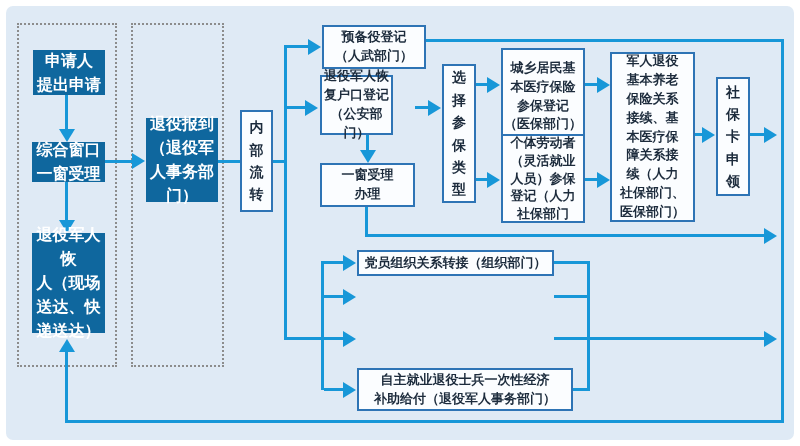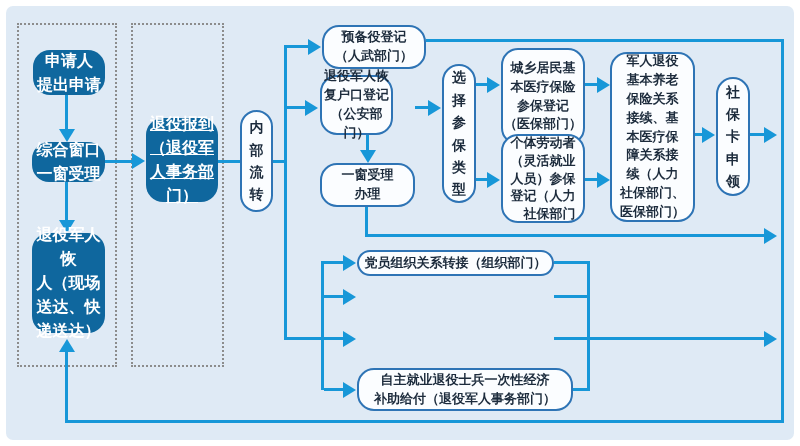--- a/index.html
+++ b/index.html
@@ -10,21 +10,21 @@
   .bg{
     position:absolute;left:6px;top:6px;width:788px;height:434px;
     background:#dfeaf5;border-radius:7px;
   }
   .dotted{
     position:absolute;border:2px dotted #8c8c8c;box-sizing:border-box;
   }
   .box{
     position:absolute;display:flex;align-items:center;justify-content:center;
     text-align:center;white-space:pre-line;font-weight:bold;
-    box-sizing:border-box;padding:1px;border-radius:17px;
+    box-sizing:border-box;padding:1px;
   }
   .dark{
     background:#0f679e;color:#ffffff;font-size:16px;line-height:1.5;
   }
   .light{
     background:#fbfdff;border:2px solid #2e74b5;color:#1c2b3c;
     font-size:13px;line-height:1.45;
   }
   .vtext{font-size:14px;line-height:1.6;}
   .lh-tight{line-height:1.36;}
@@ -118,21 +118,21 @@
   <div class="ar" style="left:764px;top:331px;"></div>
 
   <div class="box dark" style="left:33px;top:50px;width:72px;height:45px;">申请人
 提出申请</div>
   <div class="box dark" style="left:32px;top:142px;width:73px;height:40px;">综合窗口
 一窗受理</div>
   <div class="box dark" style="left:32px;top:233px;width:73px;height:100px;">退役军人恢
 人（现场
 送达、快
 递送达）</div>
-  <div class="box dark" style="left:146px;top:118px;width:72px;height:84px;text-decoration:underline;">退役报到
+  <div class="box dark" style="left:146px;top:118px;width:72px;height:84px;">退役报到
 （退役军
 人事务部
 门）</div>
 
   <div class="box light vtext" style="left:240px;top:110px;width:33px;height:102px;">内
 部
 流
 转</div>
   <div class="box light" style="left:322px;top:25px;width:104px;height:44px;">预备役登记
 （人武部门）</div>
@@ -144,21 +144,21 @@
   <div class="box light vtext" style="left:442px;top:64px;width:34px;height:139px;">选
 择
 参
 保
 类
 型</div>
   <div class="box light" style="left:501px;top:48px;width:84px;height:97px;">城乡居民基
 本医疗保险
 参保登记
 （医保部门）</div>
-  <div class="box light lh-tight" style="left:501px;top:134px;width:84px;height:89px;text-align:right;">个体劳动者
+  <div class="box light lh-tight" style="left:501px;top:134px;width:84px;height:89px;">个体劳动者
 （灵活就业
 人员）参保
 登记（人力
 社保部门</div>
   <div class="box light" style="left:610px;top:52px;width:85px;height:170px;">军人退役
 基本养老
 保险关系
 接续、基
 本医疗保
 障关系接

